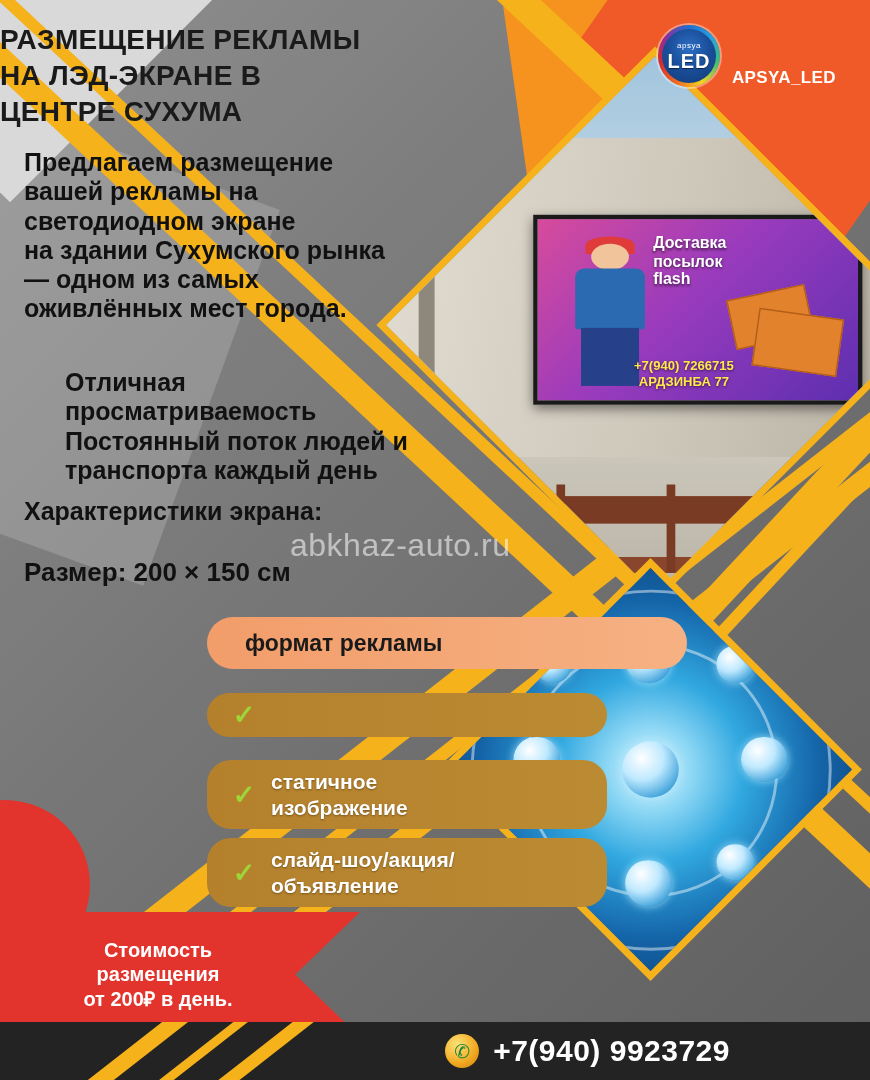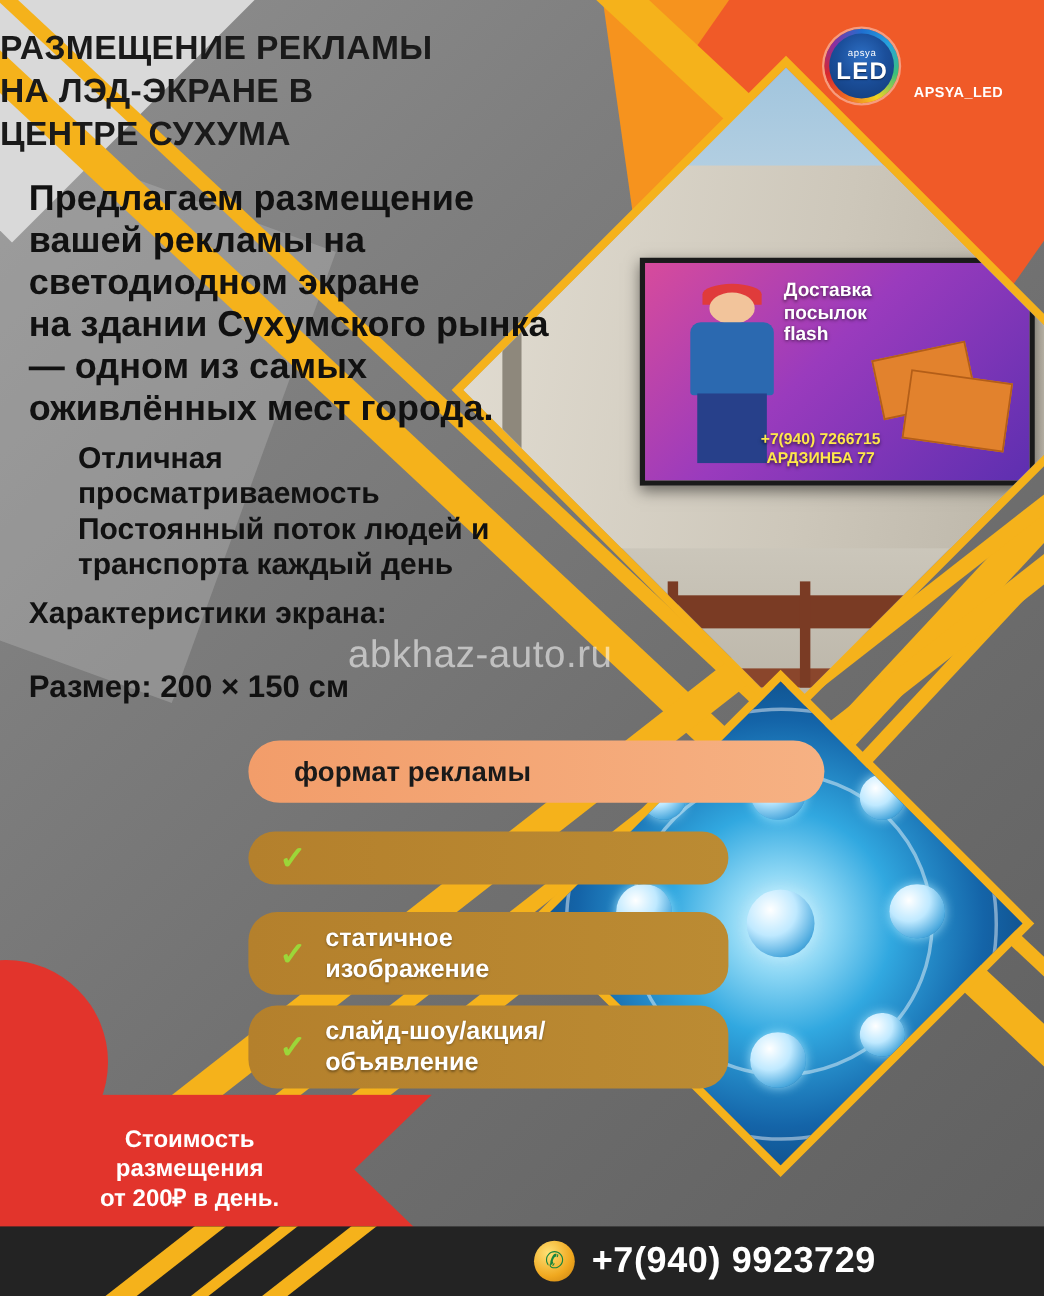--- a/index.html
+++ b/index.html
@@ -111,21 +111,21 @@
   }
   .logo-led {
     font-size: 20px;
     font-weight: bold;
     color: #fff;
     line-height: 1;
     letter-spacing: 1px;
     text-shadow: 0 1px 1px rgba(0,0,0,.5);
   }
   .logo-text {
-    font-size: 12px;
+    font-size: 17px;
     font-weight: bold;
     color: #fff;
     letter-spacing: .4px;
     margin-top: 44px;
   }
 
   
   .headline {
     position: absolute;
     top: 22px; left: 0;
@@ -142,21 +142,21 @@
   }
 
   .intro {
     position: absolute;
     top: 148px; left: 24px;
     width: 500px;
     z-index: 15;
   }
   .intro p {
     margin: 0;
-    font-size: 30px;
+    font-size: 25px;
     font-weight: bold;
     color: #111;
     line-height: 1.17;
   }
 
   .block-2 {
     position: absolute;
     top: 368px; left: 24px;
     width: 480px;
     z-index: 15;

